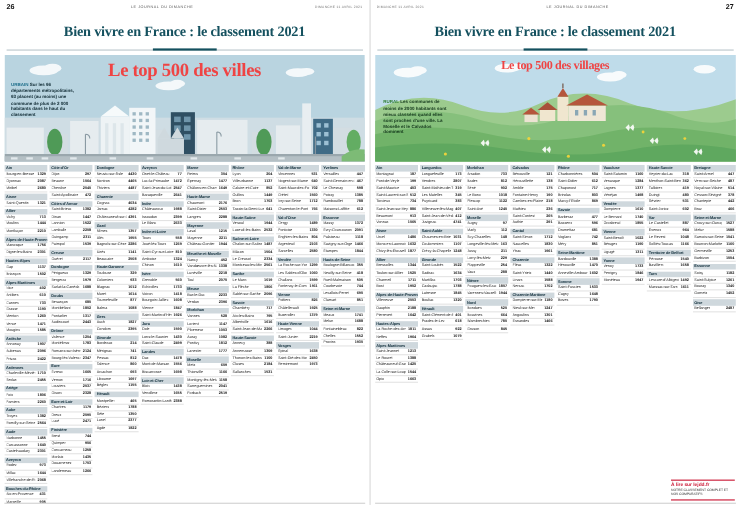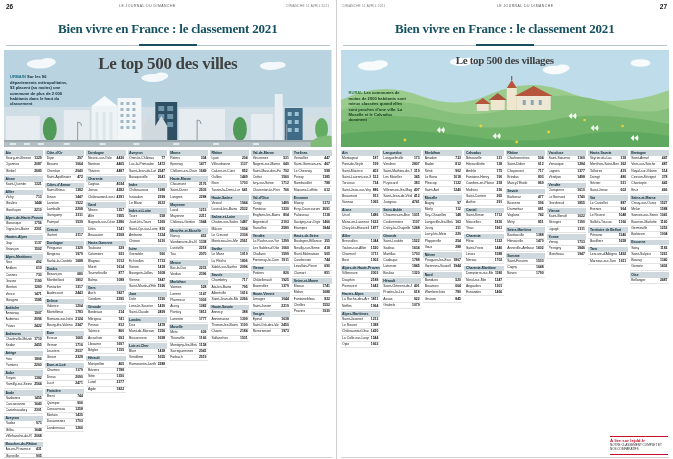--- a/index.html
+++ b/index.html
@@ -29,21 +29,21 @@
   }
   .rule-wrap{position:relative;height:5px;margin-top:2px;}
   .rule-wrap .thin{position:absolute;left:2px;right:2px;top:2px;height:1px;background:#b9c6cb;}
   .rule-wrap .thick{position:absolute;left:50%;transform:translateX(-50%);top:1px;width:58px;height:2px;background:#15515f;}
 
   
   .banner{position:relative;height:97px;margin-top:2px;overflow:hidden;}
   .banner svg{position:absolute;inset:0;width:100%;height:100%;display:block;}
   .headline{
     position:absolute;left:0;right:0;top:4px;text-align:center;z-index:5;
-    font-family:"Liberation Serif", serif;font-weight:bold;font-size:17px;color:#404040;
+    font-family:"Liberation Serif", serif;font-weight:bold;font-size:17px;color:#ef4444;
     letter-spacing:-.3px;
   }
   .headline.villages{font-size:11px;}
   .intro{
     position:absolute;z-index:6;font-size:4.1px;line-height:1.32;width:60px;
     font-family:"Liberation Sans", sans-serif;font-weight:bold;color:#0f2a33;
   }
   .intro.urban{left:6px;top:24px;}
   .intro.rural{left:8px;top:40px;color:#14381c;}
   .intro .tag{color:#1f6f8b;}

